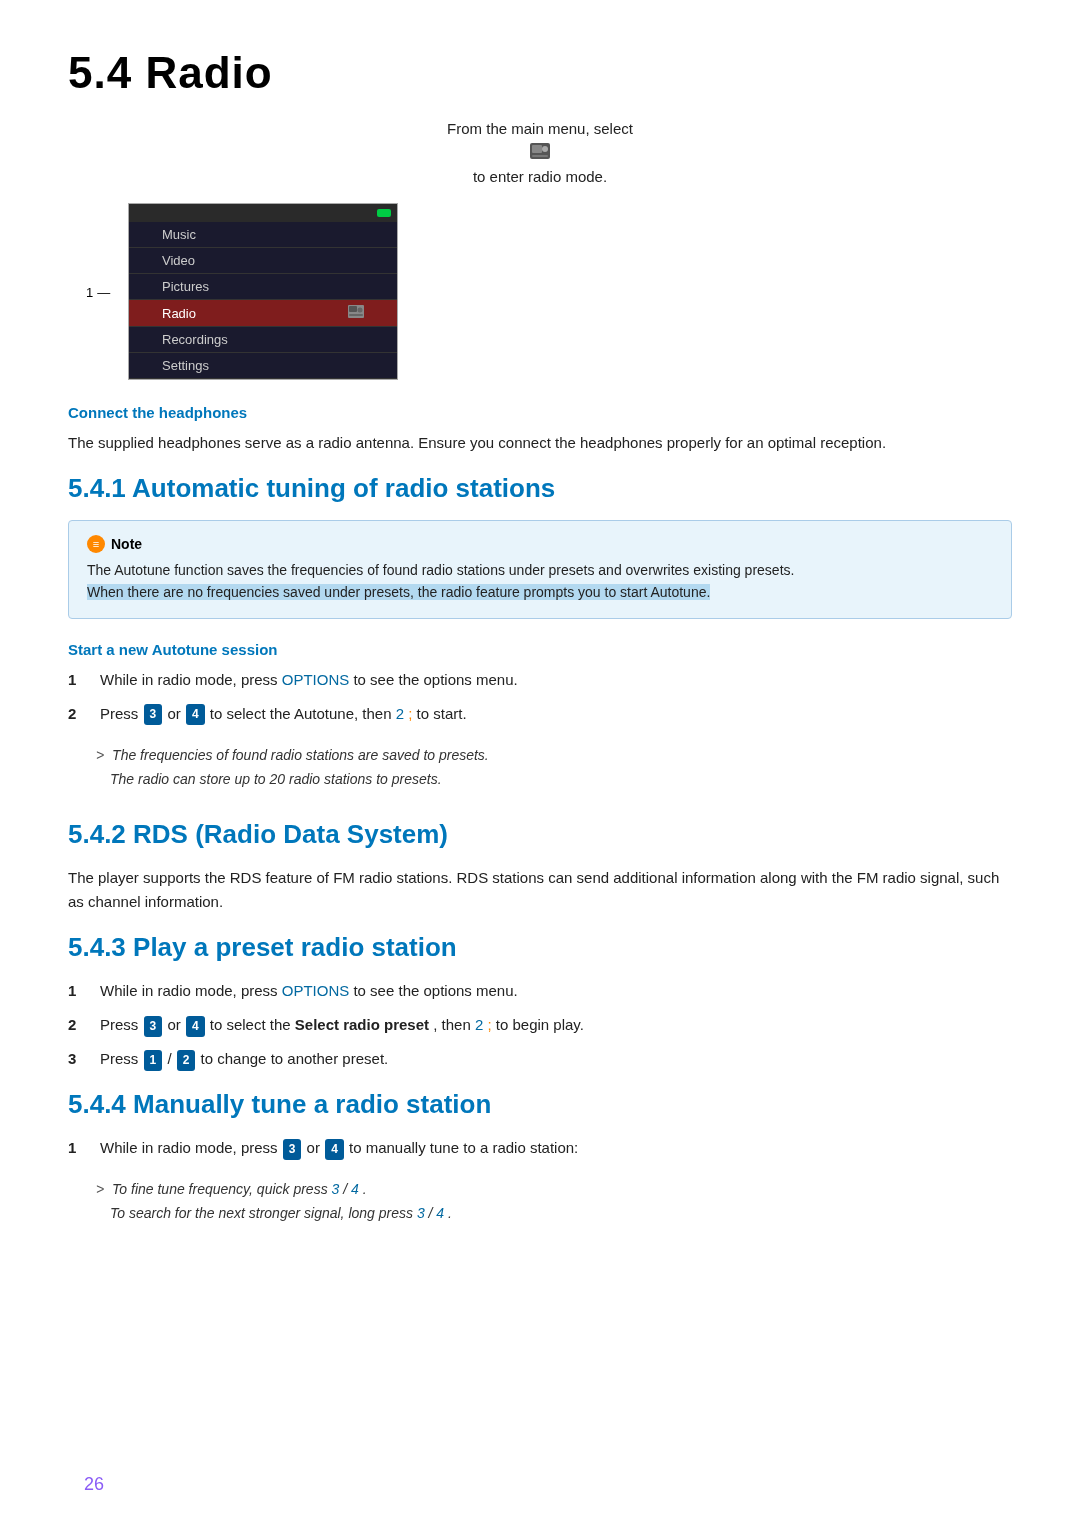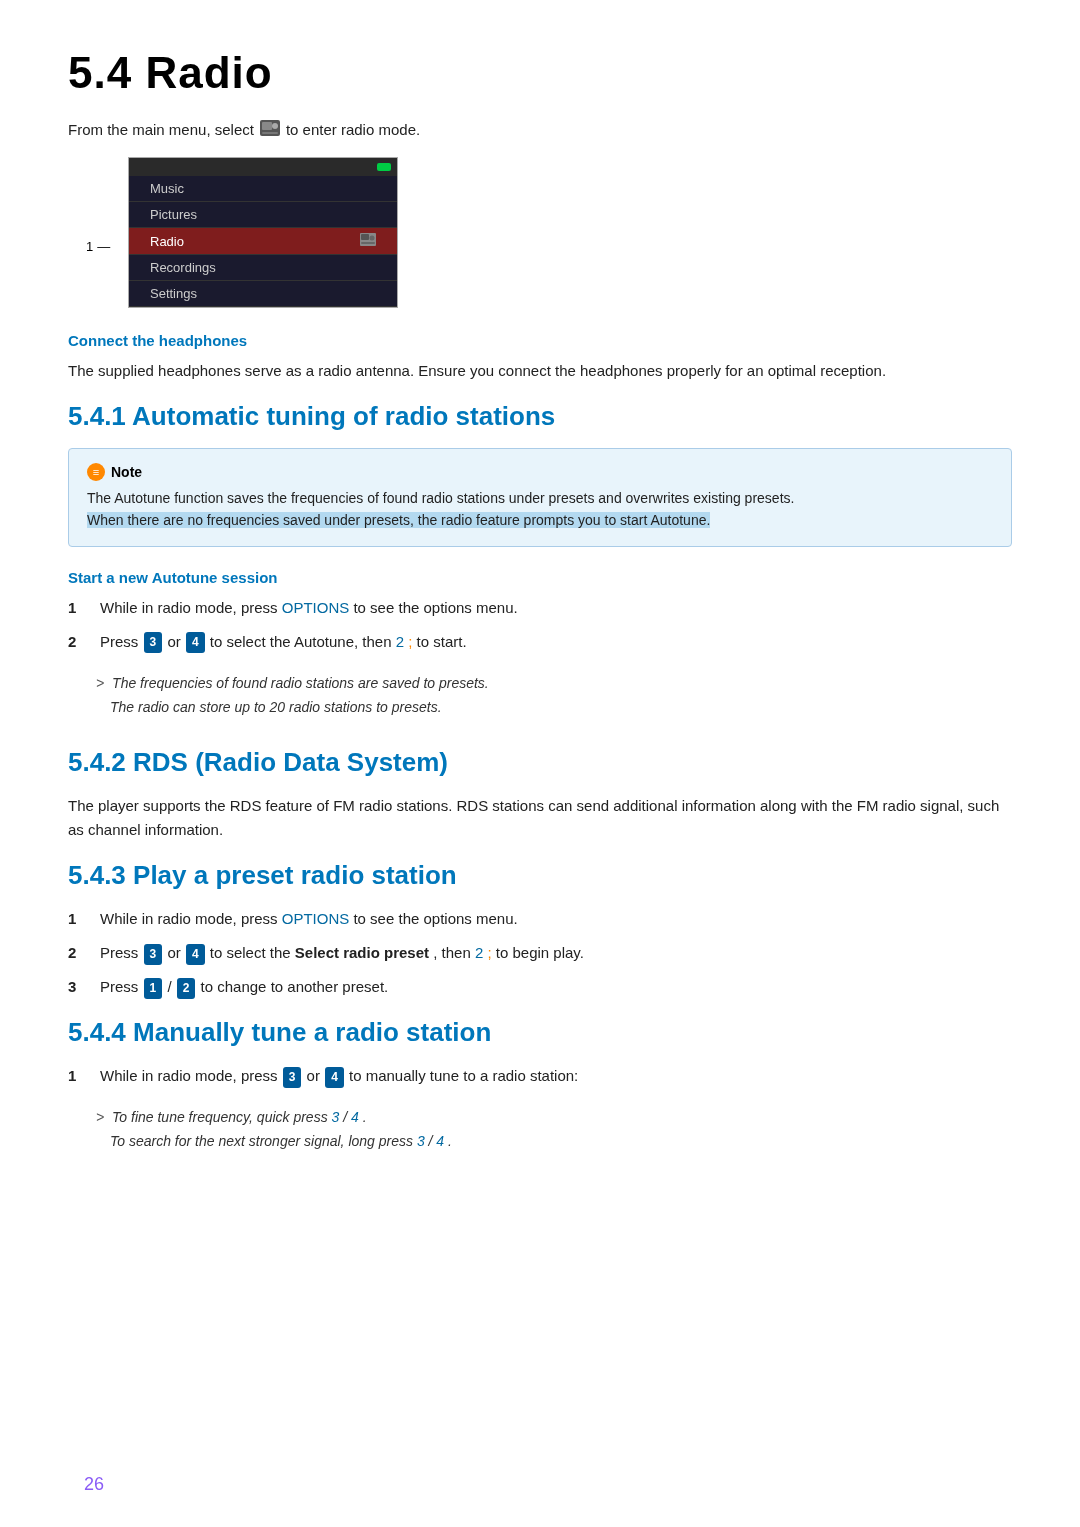--- a/index.html
+++ b/index.html
@@ -18,20 +18,21 @@
       color: #000;
       margin-bottom: 22px;
       letter-spacing: 1px;
     }
     .intro-line {
       font-size: 15px;
       margin-bottom: 18px;
       display: flex;
       align-items: center;
       gap: 6px;
+      flex-direction: column;
     }
     
     .menu-image {
       width: 270px;
       border: 1px solid #aaa;
       background: #1a1a2e;
       margin-bottom: 24px;
       margin-left: 0;
       font-size: 13px;
       color: #ccc;
@@ -45,21 +46,21 @@
       justify-content: flex-end;
       padding-right: 6px;
     }
     .menu-image .menu-top-bar .green-dot {
       width: 14px;
       height: 8px;
       background: #00cc44;
       border-radius: 2px;
     }
     .menu-image .menu-row {
-      padding: 5px 21px;
+      padding: 5px 33px;
       color: #ccc;
       font-size: 13px;
       border-bottom: 1px solid #333;
     }
     .menu-image .menu-row.highlighted {
       background: #7f1d1d;
       color: #fff;
       display: flex;
       align-items: center;
       justify-content: space-between;
@@ -189,20 +190,21 @@
   </span>
   <span>to enter radio mode.</span>
 </p>
 
 <div style="position:relative; margin-left: 60px; margin-bottom: 24px;">
   <div class="menu-image">
     <div class="menu-top-bar">
       <div class="green-dot"></div>
     </div>
     <div class="menu-row">Music</div>
+    <div class="menu-row">Video</div>
     <div class="menu-row">Pictures</div>
     <div class="menu-row highlighted">
       <span>Radio</span>
       <span>
         <svg width="16" height="13" viewBox="0 0 16 13">
           <rect width="16" height="13" rx="1" fill="#888"></rect>
           <rect x="1" y="1" width="8" height="6" rx="1" fill="#555"></rect>
           <circle cx="12" cy="5" r="2.5" fill="#666"></circle>
           <rect x="1" y="9" width="14" height="2" rx="1" fill="#666"></rect>
         </svg>

